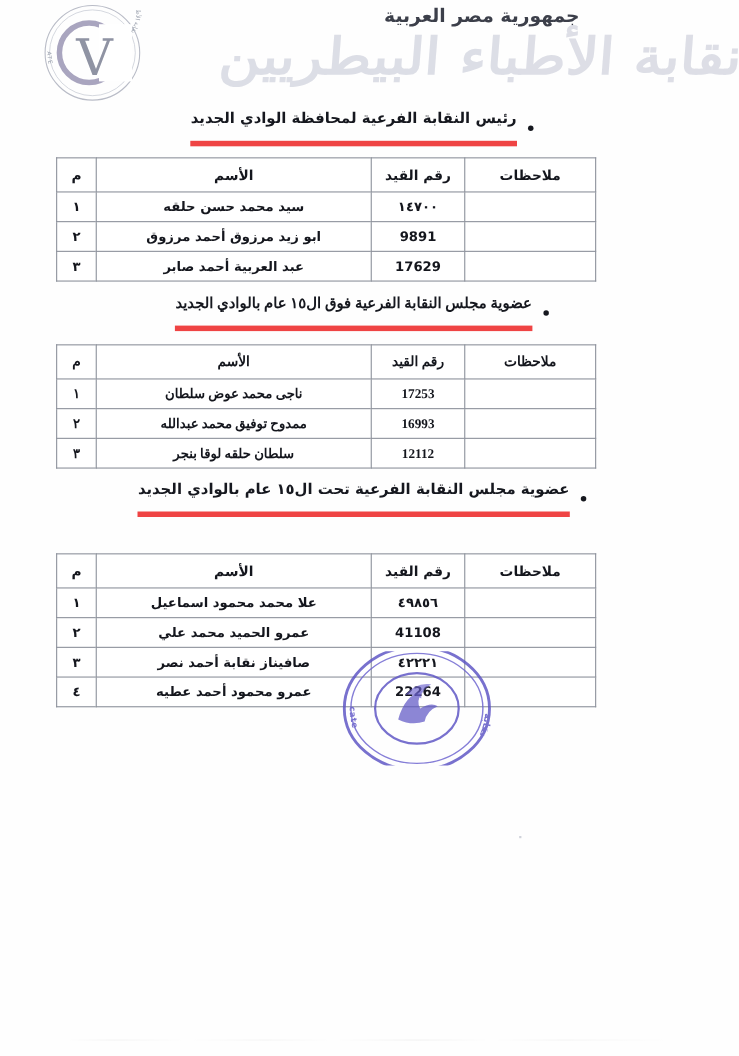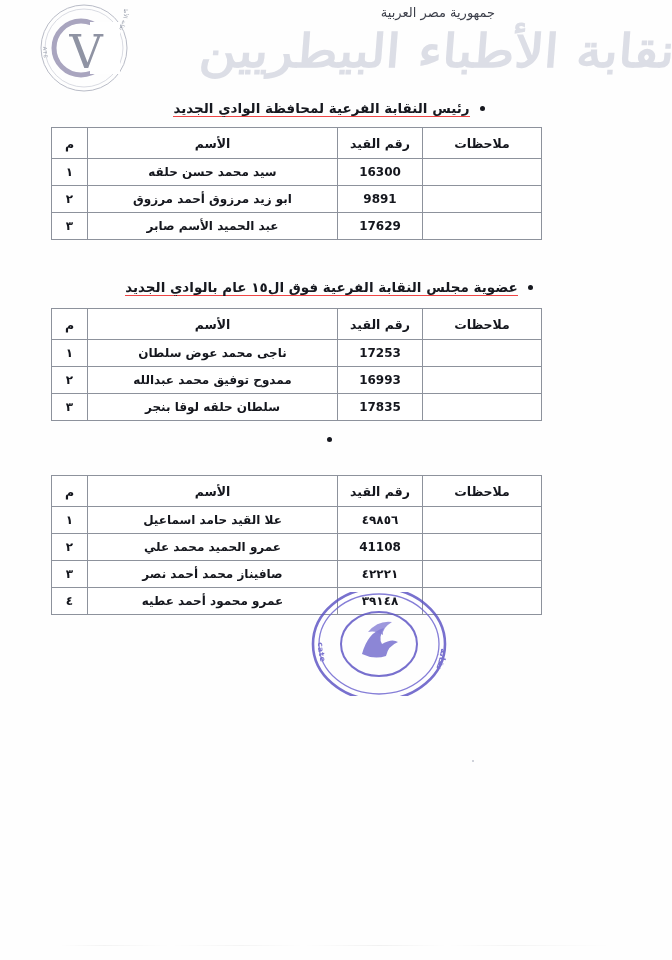--- a/index.html
+++ b/index.html
@@ -39,22 +39,22 @@
     height: 92px;
   }
   .logo-seal svg { display: block; width: 100%; height: 100%; }
 
   .country-line {
     position: absolute;
     top: 5px;
     right: 24px;
     width: 420px;
     text-align: center;
-    font-size: 13px;
-    font-weight: 400;
+    font-size: 17px;
+    font-weight: 700;
     color: #3c3f4a;
     letter-spacing: 0;
     direction: rtl;
   }
 
   .calligraphy {
     position: absolute;
     top: 28px;
     right: 20px;
     width: 430px;
@@ -87,22 +87,22 @@
     padding-right: 14px;
   }
   .bullet {
     width: 5px;
     height: 5px;
     background: #16181f;
     border-radius: 50%;
     flex: 0 0 auto;
   }
   .heading-text {
-    border-bottom: 1px solid #ef4444;
-    padding-bottom: 0;
+    border-bottom: 5px solid #ef4444;
+    padding-bottom: 12px;
     white-space: nowrap;
   }
 
   
   table.reg-table {
     border-collapse: collapse;
     direction: rtl;
     table-layout: fixed;
     margin: 0;
     background: #fff;
@@ -209,41 +209,41 @@
         <tr>
           <th>ملاحظات</th>
           <th>رقم القيد</th>
           <th>الأسم</th>
           <th>م</th>
         </tr>
       </thead>
       <tbody>
         <tr>
           <td class="cell-notes"></td>
-          <td>16300</td>
+          <td>١٤٧٠٠</td>
           <td>سيد محمد حسن حلقه</td>
           <td>١</td>
         </tr>
         <tr>
           <td class="cell-notes"></td>
           <td>9891</td>
           <td>ابو زيد مرزوق أحمد مرزوق</td>
           <td>٢</td>
         </tr>
         <tr>
           <td class="cell-notes"></td>
           <td>17629</td>
-          <td>عبد الحميد الأسم صابر</td>
+          <td>عبد العربية أحمد صابر</td>
           <td>٣</td>
         </tr>
       </tbody>
     </table>
   </div>
 
-  <div class="section" style="top:279px;">
+  <div class="section" style="top:267px;font-family:Liberation Serif, serif;">
     <div class="section-heading">
       <span class="bullet"></span>
       <span class="heading-text">عضوية مجلس النقابة الفرعية فوق ال١٥ عام بالوادي الجديد</span>
     </div>
     <table class="reg-table" style="margin:12px auto 0; margin-right:130px;">
       <colgroup>
         <col class="col-notes">
           <col class="col-reg">
           <col class="col-name">
           <col class="col-idx">
@@ -264,69 +264,70 @@
           <td>١</td>
         </tr>
         <tr>
           <td class="cell-notes"></td>
           <td>16993</td>
           <td>ممدوح توفيق محمد عبدالله</td>
           <td>٢</td>
         </tr>
         <tr>
           <td class="cell-notes"></td>
-          <td>17835</td>
+          <td>12112</td>
           <td>سلطان حلقه لوقا بنجر</td>
           <td>٣</td>
         </tr>
       </tbody>
     </table>
   </div>
 
   <div class="section" style="top:437px;">
     <div class="section-heading">
       <span class="bullet"></span>
+      <span class="heading-text">عضوية مجلس النقابة الفرعية تحت ال١٥ عام بالوادي الجديد</span>
     </div>
     <table class="reg-table" style="margin:33px auto 0; margin-right:130px;">
       <colgroup>
         <col class="col-notes">
           <col class="col-reg">
           <col class="col-name">
           <col class="col-idx">
       </colgroup>
       <thead>
         <tr>
           <th>ملاحظات</th>
           <th>رقم القيد</th>
           <th>الأسم</th>
           <th>م</th>
         </tr>
       </thead>
       <tbody>
         <tr>
           <td class="cell-notes"></td>
           <td>٤٩٨٥٦</td>
-          <td>علا القيد حامد اسماعيل</td>
+          <td>علا محمد محمود اسماعيل</td>
           <td>١</td>
         </tr>
         <tr>
           <td class="cell-notes"></td>
           <td>41108</td>
           <td>عمرو الحميد محمد علي</td>
           <td>٢</td>
         </tr>
         <tr>
           <td class="cell-notes"></td>
           <td>٤٢٢٢١</td>
-          <td>صافيناز محمد أحمد نصر</td>
+          <td>صافيناز نقابة أحمد نصر</td>
           <td>٣</td>
         </tr>
         <tr>
           <td class="cell-notes"></td>
-          <td>٣٩١٤٨</td>
+          <td>22264</td>
           <td>عمرو محمود أحمد عطيه</td>
           <td>٤</td>
         </tr>
       </tbody>
     </table>
   </div>
 
   <div class="stamp">
     <svg viewBox="0 0 166 104" xmlns="http://www.w3.org/2000/svg">
       <defs>

